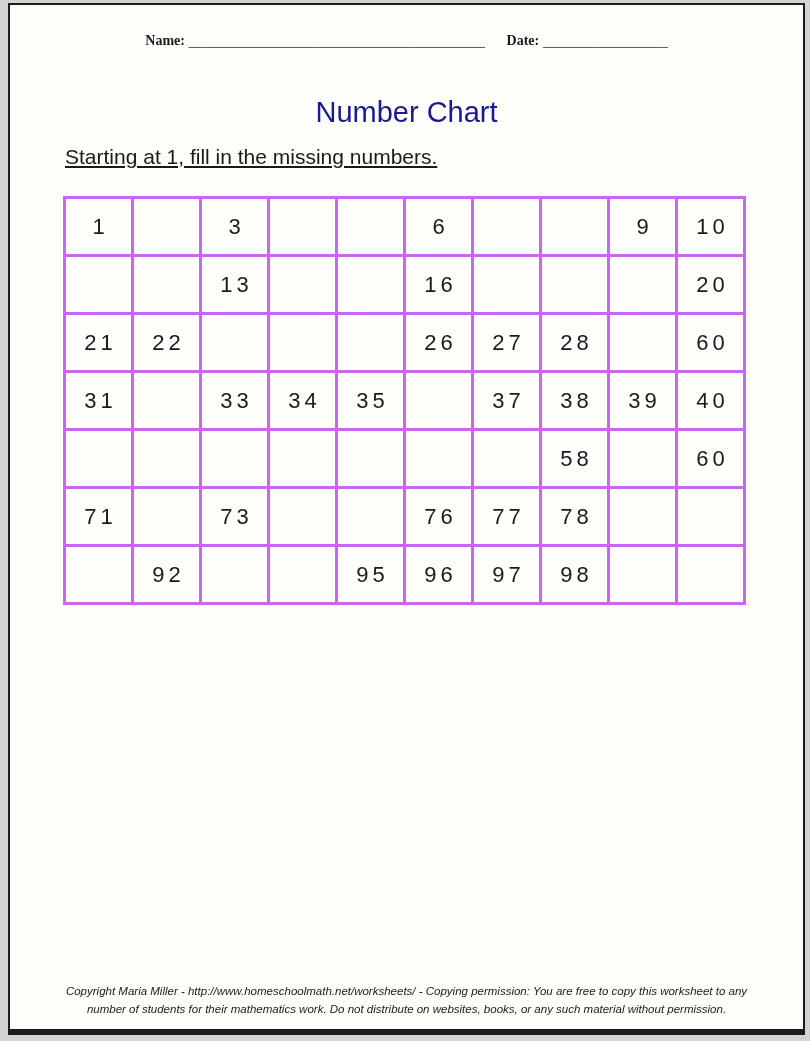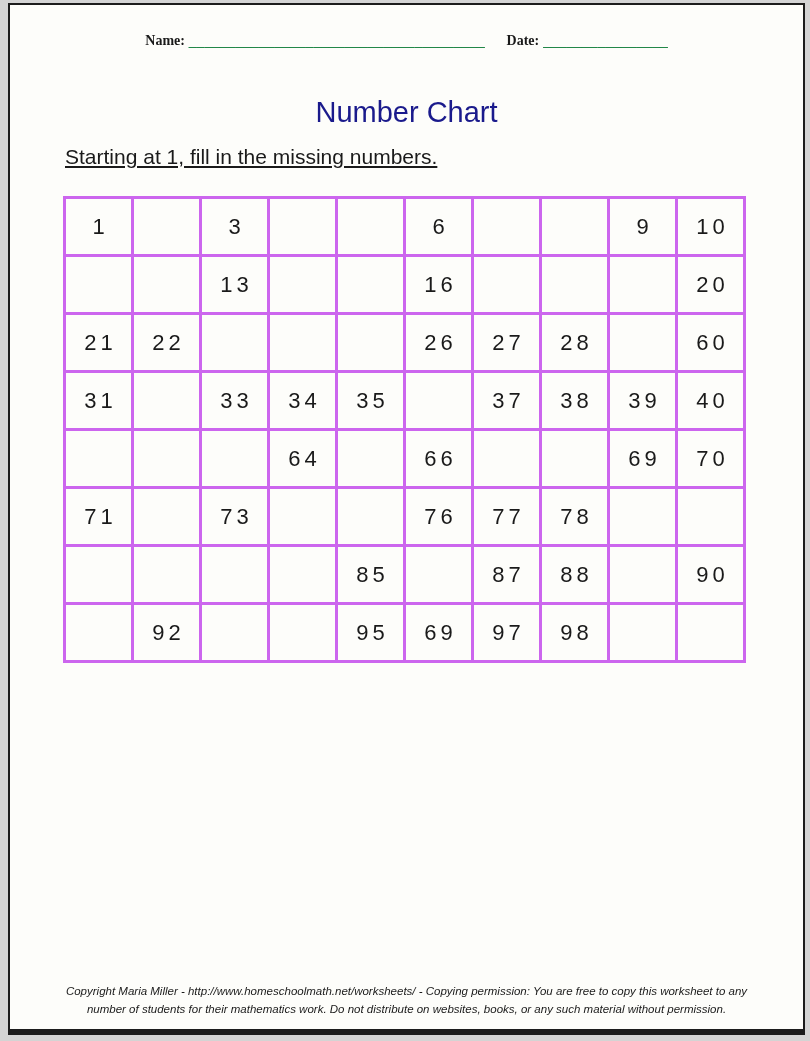--- a/index.html
+++ b/index.html
@@ -138,59 +138,47 @@
           <td></td>
           <td>37</td>
           <td>38</td>
           <td>39</td>
           <td>40</td>
         </tr>
         <tr>
           <td></td>
           <td></td>
           <td></td>
-          <td>64</td>
-          <td></td>
-          <td>66</td>
           <td></td>
           <td></td>
-          <td>69</td>
-          <td>70</td>
+          <td></td>
+          <td></td>
+          <td>58</td>
+          <td></td>
+          <td>60</td>
         </tr>
         <tr>
           <td>71</td>
           <td></td>
           <td>73</td>
           <td></td>
           <td></td>
           <td>76</td>
           <td>77</td>
           <td>78</td>
           <td></td>
           <td></td>
         </tr>
         <tr>
           <td></td>
-          <td></td>
-          <td></td>
-          <td></td>
-          <td>85</td>
-          <td></td>
-          <td>87</td>
-          <td>88</td>
-          <td></td>
-          <td>90</td>
-        </tr>
-        <tr>
-          <td></td>
           <td>92</td>
           <td></td>
           <td></td>
           <td>95</td>
-          <td>69</td>
+          <td>96</td>
           <td>97</td>
           <td>98</td>
           <td></td>
           <td></td>
         </tr>
       </tbody>
   </table>
 
   <div class="footer">
     <p>Copyright Maria Miller - http://www.homeschoolmath.net/worksheets/ - Copying permission: You are free to copy this worksheet to any</p>

